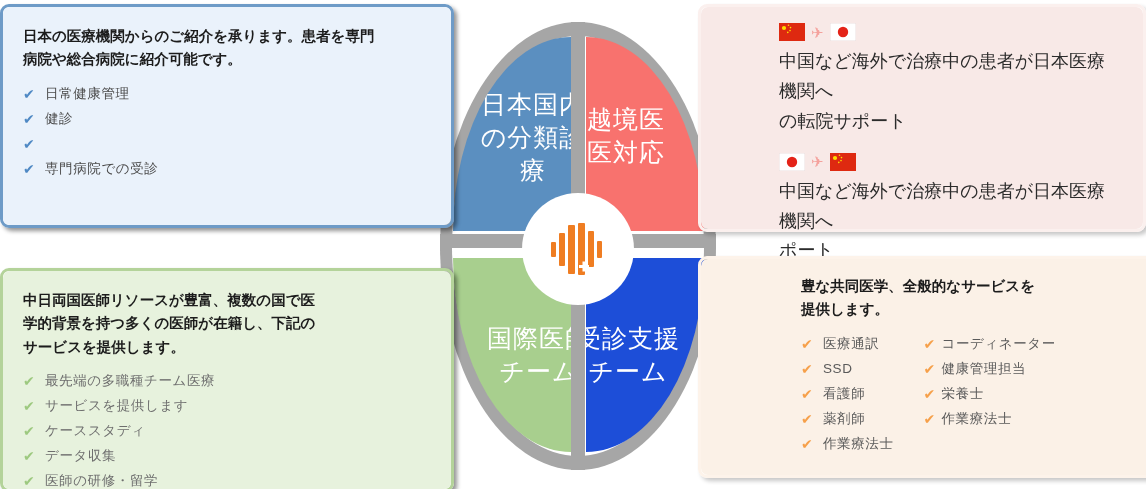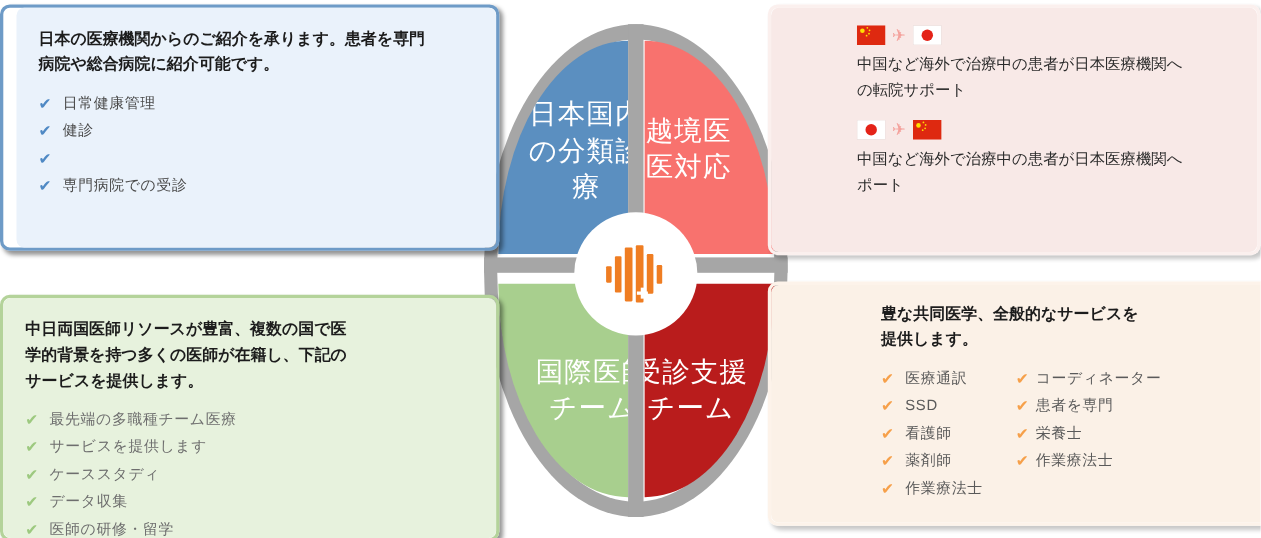--- a/index.html
+++ b/index.html
@@ -72,21 +72,21 @@
   }
   .q-bl {
     left: 453px; top: 258px;
     background: #a8cf8e;
     border-bottom-left-radius: 118px 194px;
     justify-content: flex-end;
     padding-right: 2px;
   }
   .q-br {
     left: 586px; top: 258px;
-    background: #b91c1c;
+    background: #1d4ed8;
     border-bottom-right-radius: 118px 194px;
     justify-content: flex-start;
     padding-left: 4px;
   }
   .q-tl .qtext, .q-bl .qtext { transform: translateX(22px); }
   .q-tr .qtext, .q-br .qtext { transform: translateX(-14px); }
   .q-tl .qtext { margin-bottom: -6px; }
   .q-tr .qtext { margin-bottom: -4px; }
 
   
@@ -108,21 +108,20 @@
   }
   .card-inner {
     width: 100%; height: 100%;
     border-radius: 7px;
     padding: 18px 20px 14px 20px;
   }
   .card-tl {
     left: 0px; top: 4px; width: 454px; height: 224px;
     border-color: #6e9bc7;
     box-shadow: 3px 3px 4px rgba(0,0,0,0.42);
-    padding-left: 12px;
   }
   .card-tl .card-inner { background: #eaf2fb; }
 
   .card-tr {
     left: 698px; top: 4px; width: 448px; height: 228px;
     border-color: #fbf0ee;
     box-shadow: 3px 3px 4px rgba(0,0,0,0.22);
   }
   .card-tr .card-inner { background: #f8e9e7; padding: 16px 26px 10px 78px; }
 
@@ -143,21 +142,21 @@
 
   .headline {
     font-weight: bold;
     font-size: 14.5px;
     line-height: 1.62;
     color: #1c1c1c;
     margin-bottom: 10px;
     white-space: pre-line;
   }
   .card-tr .body-text {
-    font-size: 14px;
+    font-size: 18px;
     line-height: 1.66;
     color: #2b2b2b;
     white-space: pre-line;
   }
   .flag-row {
     display: flex; align-items: center; gap: 6px;
     margin-bottom: 6px;
   }
   .flagbox { width: 26px; height: 18px; position: relative; display:block; }
   .plane { font-size: 15px; color: #f4a19c; line-height: 1; }
@@ -363,21 +362,21 @@
           </ul>
         </div>
         <div>
           <ul class="checklist list-orange colB">
             <li>
                 <span class="tick">✔</span>
                 <span>コーディネーター</span>
               </li>
             <li>
                 <span class="tick">✔</span>
-                <span>患者を専門</span>
+                <span>健康管理担当</span>
               </li>
             <li>
                 <span class="tick">✔</span>
                 <span>栄養士</span>
               </li>
             <li>
                 <span class="tick">✔</span>
                 <span>作業療法士</span>
               </li>
           </ul>

